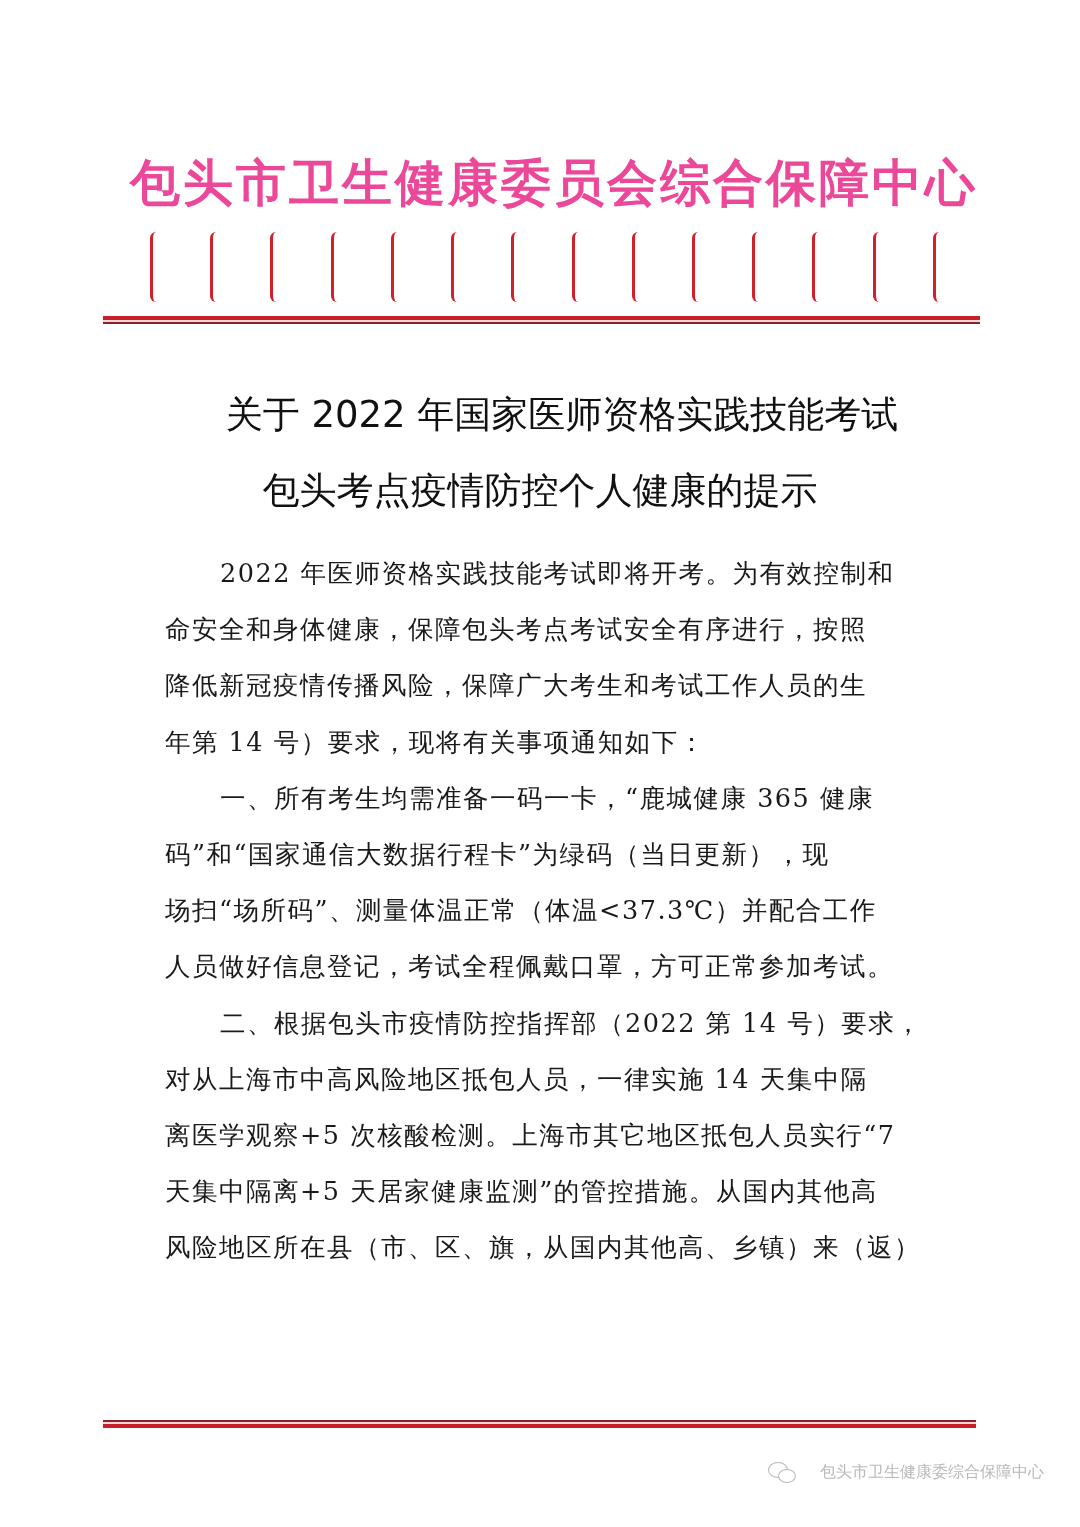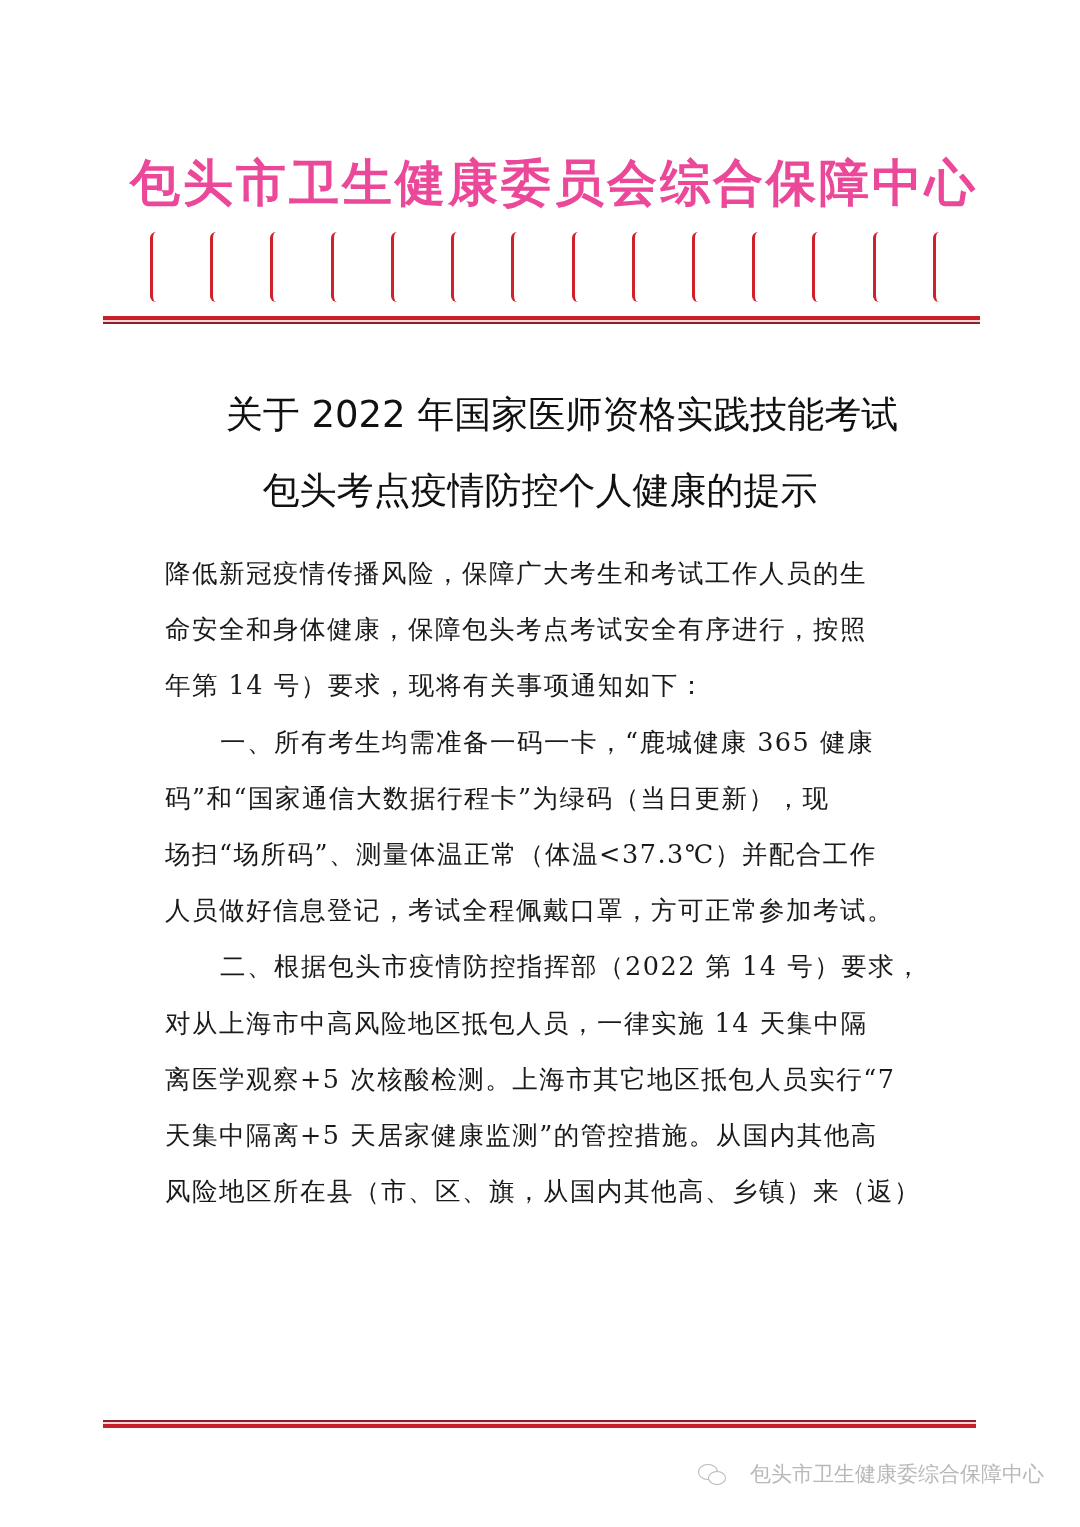--- a/index.html
+++ b/index.html
@@ -33,21 +33,21 @@
     .title-2 { top: 466px; left: 0; }
     .body-text {
       position: absolute; left: 165px; top: 545px; width: 755px;
       font-size: 25.5px; line-height: 56.2px; color: #1a1a1a;
     }
     .line { white-space: nowrap; display: block; letter-spacing: 1.5px; }
     .indent { padding-left: 55px; }
     .watermark {
       position: absolute; right: 36px; top: 1460px;
       font-family: "DejaVu Sans", "Liberation Sans", sans-serif;
-      font-size: 21px; color: #b8b8b8; white-space: nowrap; display: flex; align-items: center; gap: 22px;
+      font-size: 16px; color: #b8b8b8; white-space: nowrap; display: flex; align-items: center; gap: 22px;
     }
     .wx-icon { width: 30px; height: 24px; position: relative; }
     .wx-icon .b1 { position: absolute; left: 0; top: 2px; width: 18px; height: 14px; border: 1.5px solid #b8b8b8; border-radius: 50%; }
     .wx-icon .b2 { position: absolute; left: 10px; top: 9px; width: 16px; height: 12px; border: 1.5px solid #b8b8b8; border-radius: 50%; background: #fff; }
   </style>
 </head>
 <body>
 
 <div class="org-name">包头市卫生健康委员会综合保障中心</div>
 
@@ -71,22 +71,23 @@
 <div class="rule rule-top">
   <div class="thick"></div>
     <div class="gap"></div>
     <div class="thin"></div>
 </div>
 
 <div class="title title-1">关于 2022 年国家医师资格实践技能考试</div>
 <div class="title title-2">包头考点疫情防控个人健康的提示</div>
 
 <div class="body-text">
+  <span class="line indent">2022 年医师资格实践技能考试即将开考。为有效控制和</span>
+  <span class="line">命安全和身体健康，保障包头考点考试安全有序进行，按照</span>
   <span class="line">降低新冠疫情传播风险，保障广大考生和考试工作人员的生</span>
-  <span class="line">命安全和身体健康，保障包头考点考试安全有序进行，按照</span>
   <span class="line">年第 14 号）要求，现将有关事项通知如下：</span>
   <span class="line indent">一、所有考生均需准备一码一卡，“鹿城健康 365 健康</span>
   <span class="line">码”和“国家通信大数据行程卡”为绿码（当日更新），现</span>
   <span class="line">场扫“场所码”、测量体温正常（体温&lt;37.3℃）并配合工作</span>
   <span class="line">人员做好信息登记，考试全程佩戴口罩，方可正常参加考试。</span>
   <span class="line indent">二、根据包头市疫情防控指挥部（2022 第 14 号）要求，</span>
   <span class="line">对从上海市中高风险地区抵包人员，一律实施 14 天集中隔</span>
   <span class="line">离医学观察+5 次核酸检测。上海市其它地区抵包人员实行“7</span>
   <span class="line">天集中隔离+5 天居家健康监测”的管控措施。从国内其他高</span>
   <span class="line">风险地区所在县（市、区、旗，从国内其他高、乡镇）来（返）</span>

